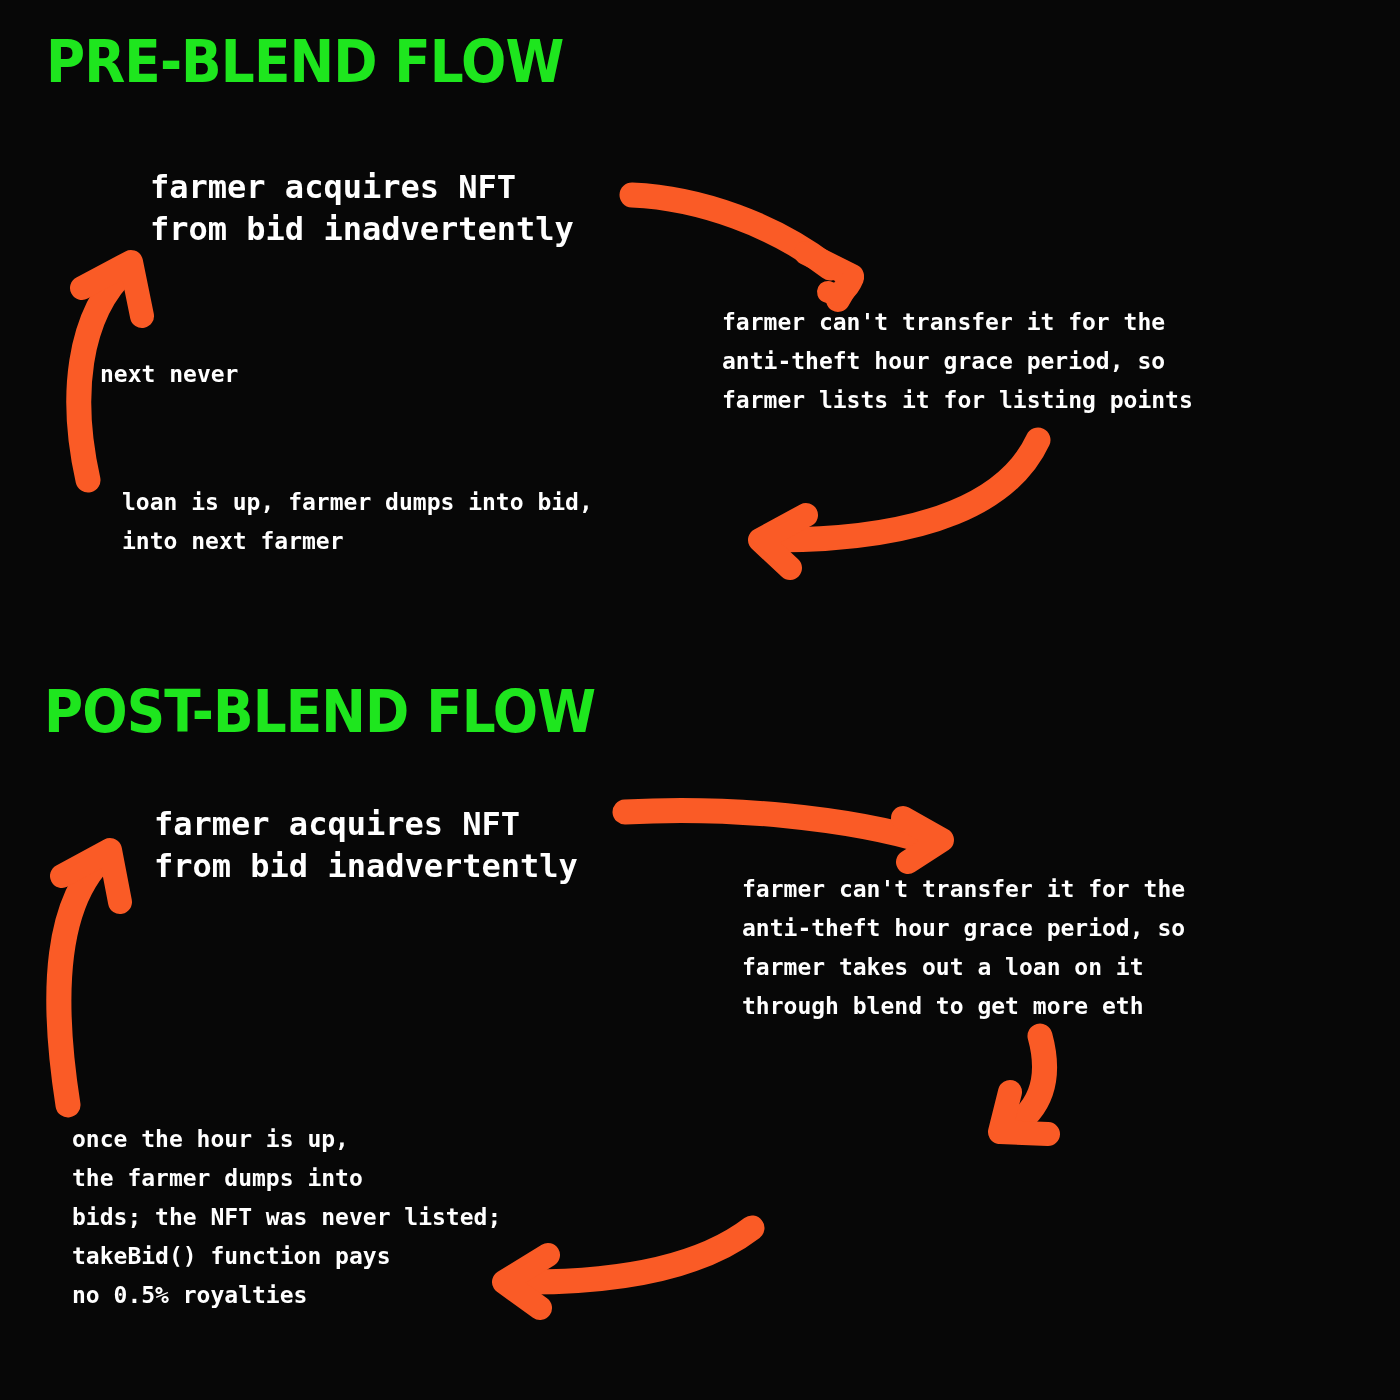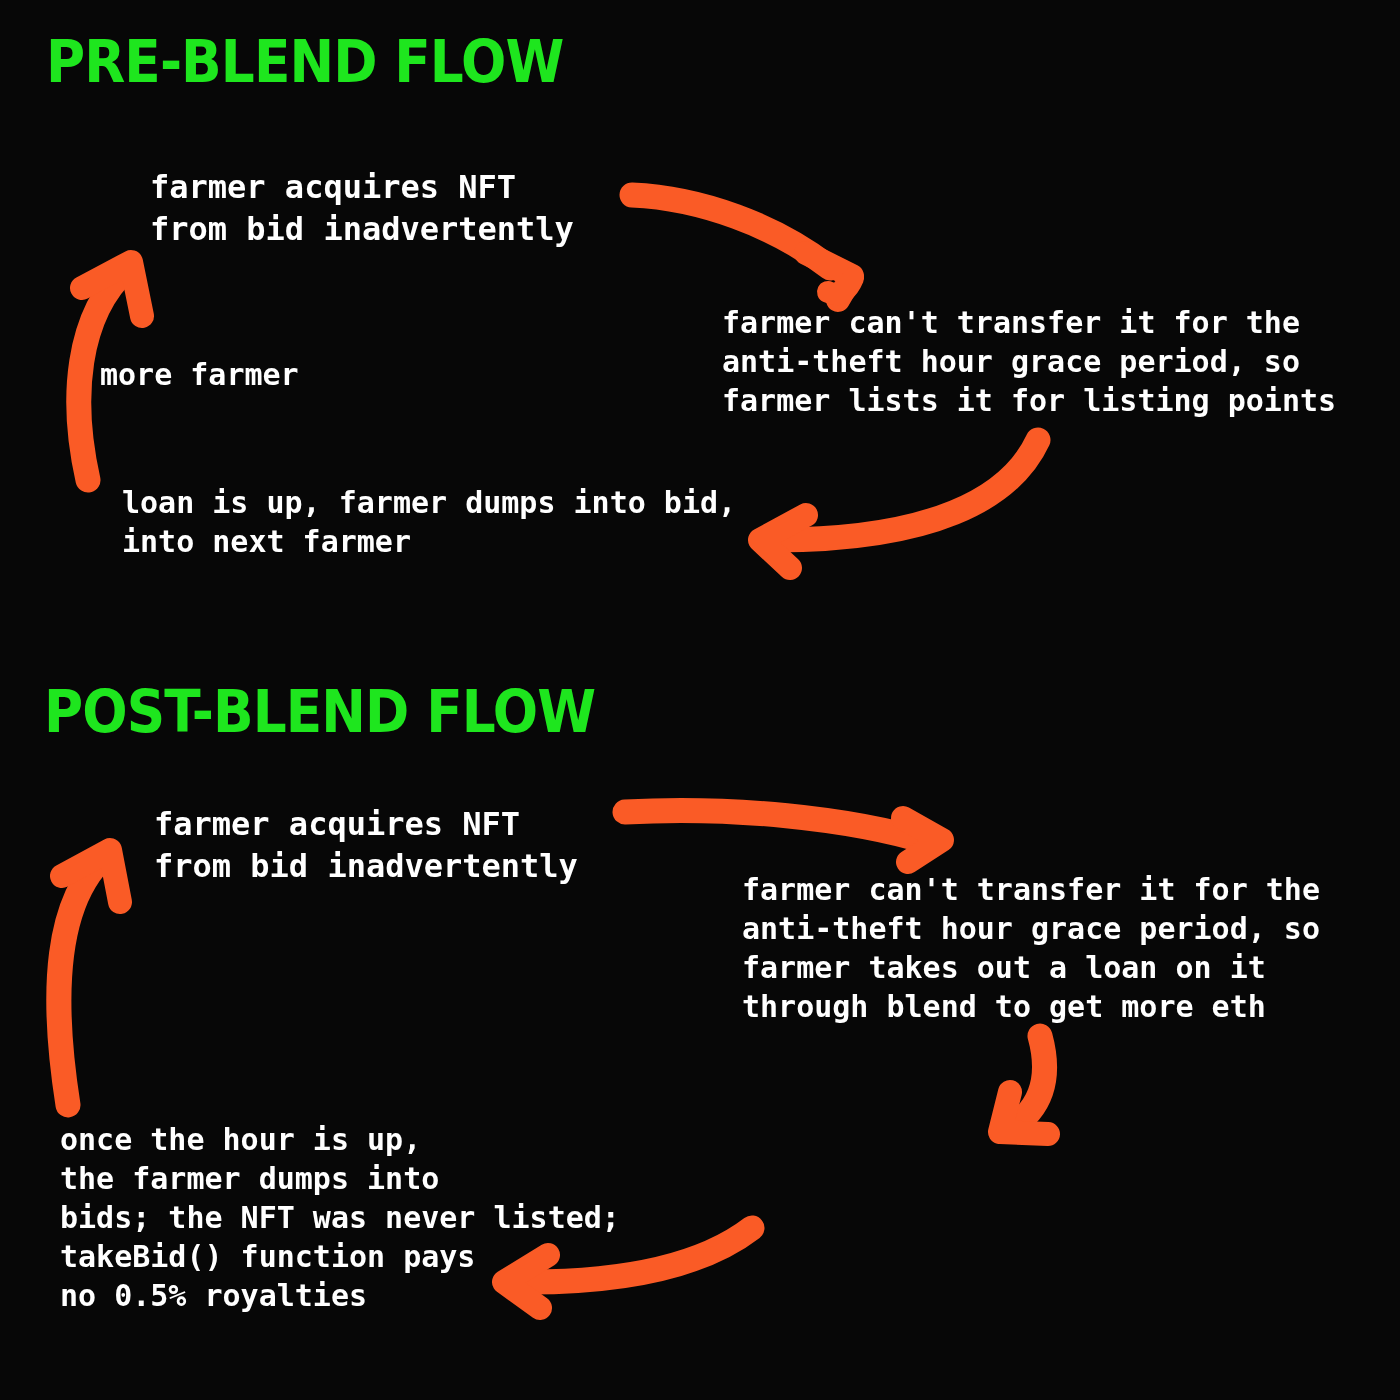--- a/index.html
+++ b/index.html
@@ -27,36 +27,36 @@
     white-space: nowrap;
   }
   #title-pre { left: 46px; top: 28px; }
   #title-post { left: 44px; top: 678px; }
 
   .note {
     position: absolute;
     color: #ffffff;
     font-family: "DejaVu Sans Mono", monospace;
     font-weight: bold;
-    font-size: 30px;
+    font-size: 23px;
     line-height: 39px;
     white-space: pre;
     letter-spacing: 0px;
   }
 
   
   #note-pre-acquire   { left: 150px; top: 166px; font-size: 32px; line-height: 42px; }
   #note-pre-cant      { left: 722px; top: 303px; }
   #note-pre-next      { left: 100px; top: 355px; }
   #note-pre-hour      { left: 122px; top: 483px; }
 
   
   #note-post-acquire  { left: 154px; top: 803px; font-size: 32px; line-height: 42px; }
   #note-post-cant     { left: 742px; top: 870px; }
-  #note-post-once     { left: 60px; top: 1120px; }
+  #note-post-once     { left: 72px; top: 1120px; }
   #note-post-puts     { left: 766px; top: 1150px; }
 
   svg.arrows {
     position: absolute;
     left: 0;
     top: 0;
     width: 1400px;
     height: 1400px;
     pointer-events: none;
   }
@@ -119,21 +119,21 @@
 
   <div class="section-title" id="title-pre">PRE-BLEND FLOW</div>
 
   <div class="note" id="note-pre-acquire">farmer acquires NFT
 from bid inadvertently</div>
 
   <div class="note" id="note-pre-cant">farmer can't transfer it for the
 anti-theft hour grace period, so
 farmer lists it for listing points</div>
 
-  <div class="note" id="note-pre-next">more farmer</div>
+  <div class="note" id="note-pre-next">next never</div>
 
   <div class="note" id="note-pre-hour">loan is up, farmer dumps into bid,
 into next farmer</div>
 
   <div class="section-title" id="title-post">POST-BLEND FLOW</div>
 
   <div class="note" id="note-post-acquire">farmer acquires NFT
 from bid inadvertently</div>
 
   <div class="note" id="note-post-cant">farmer can't transfer it for the

